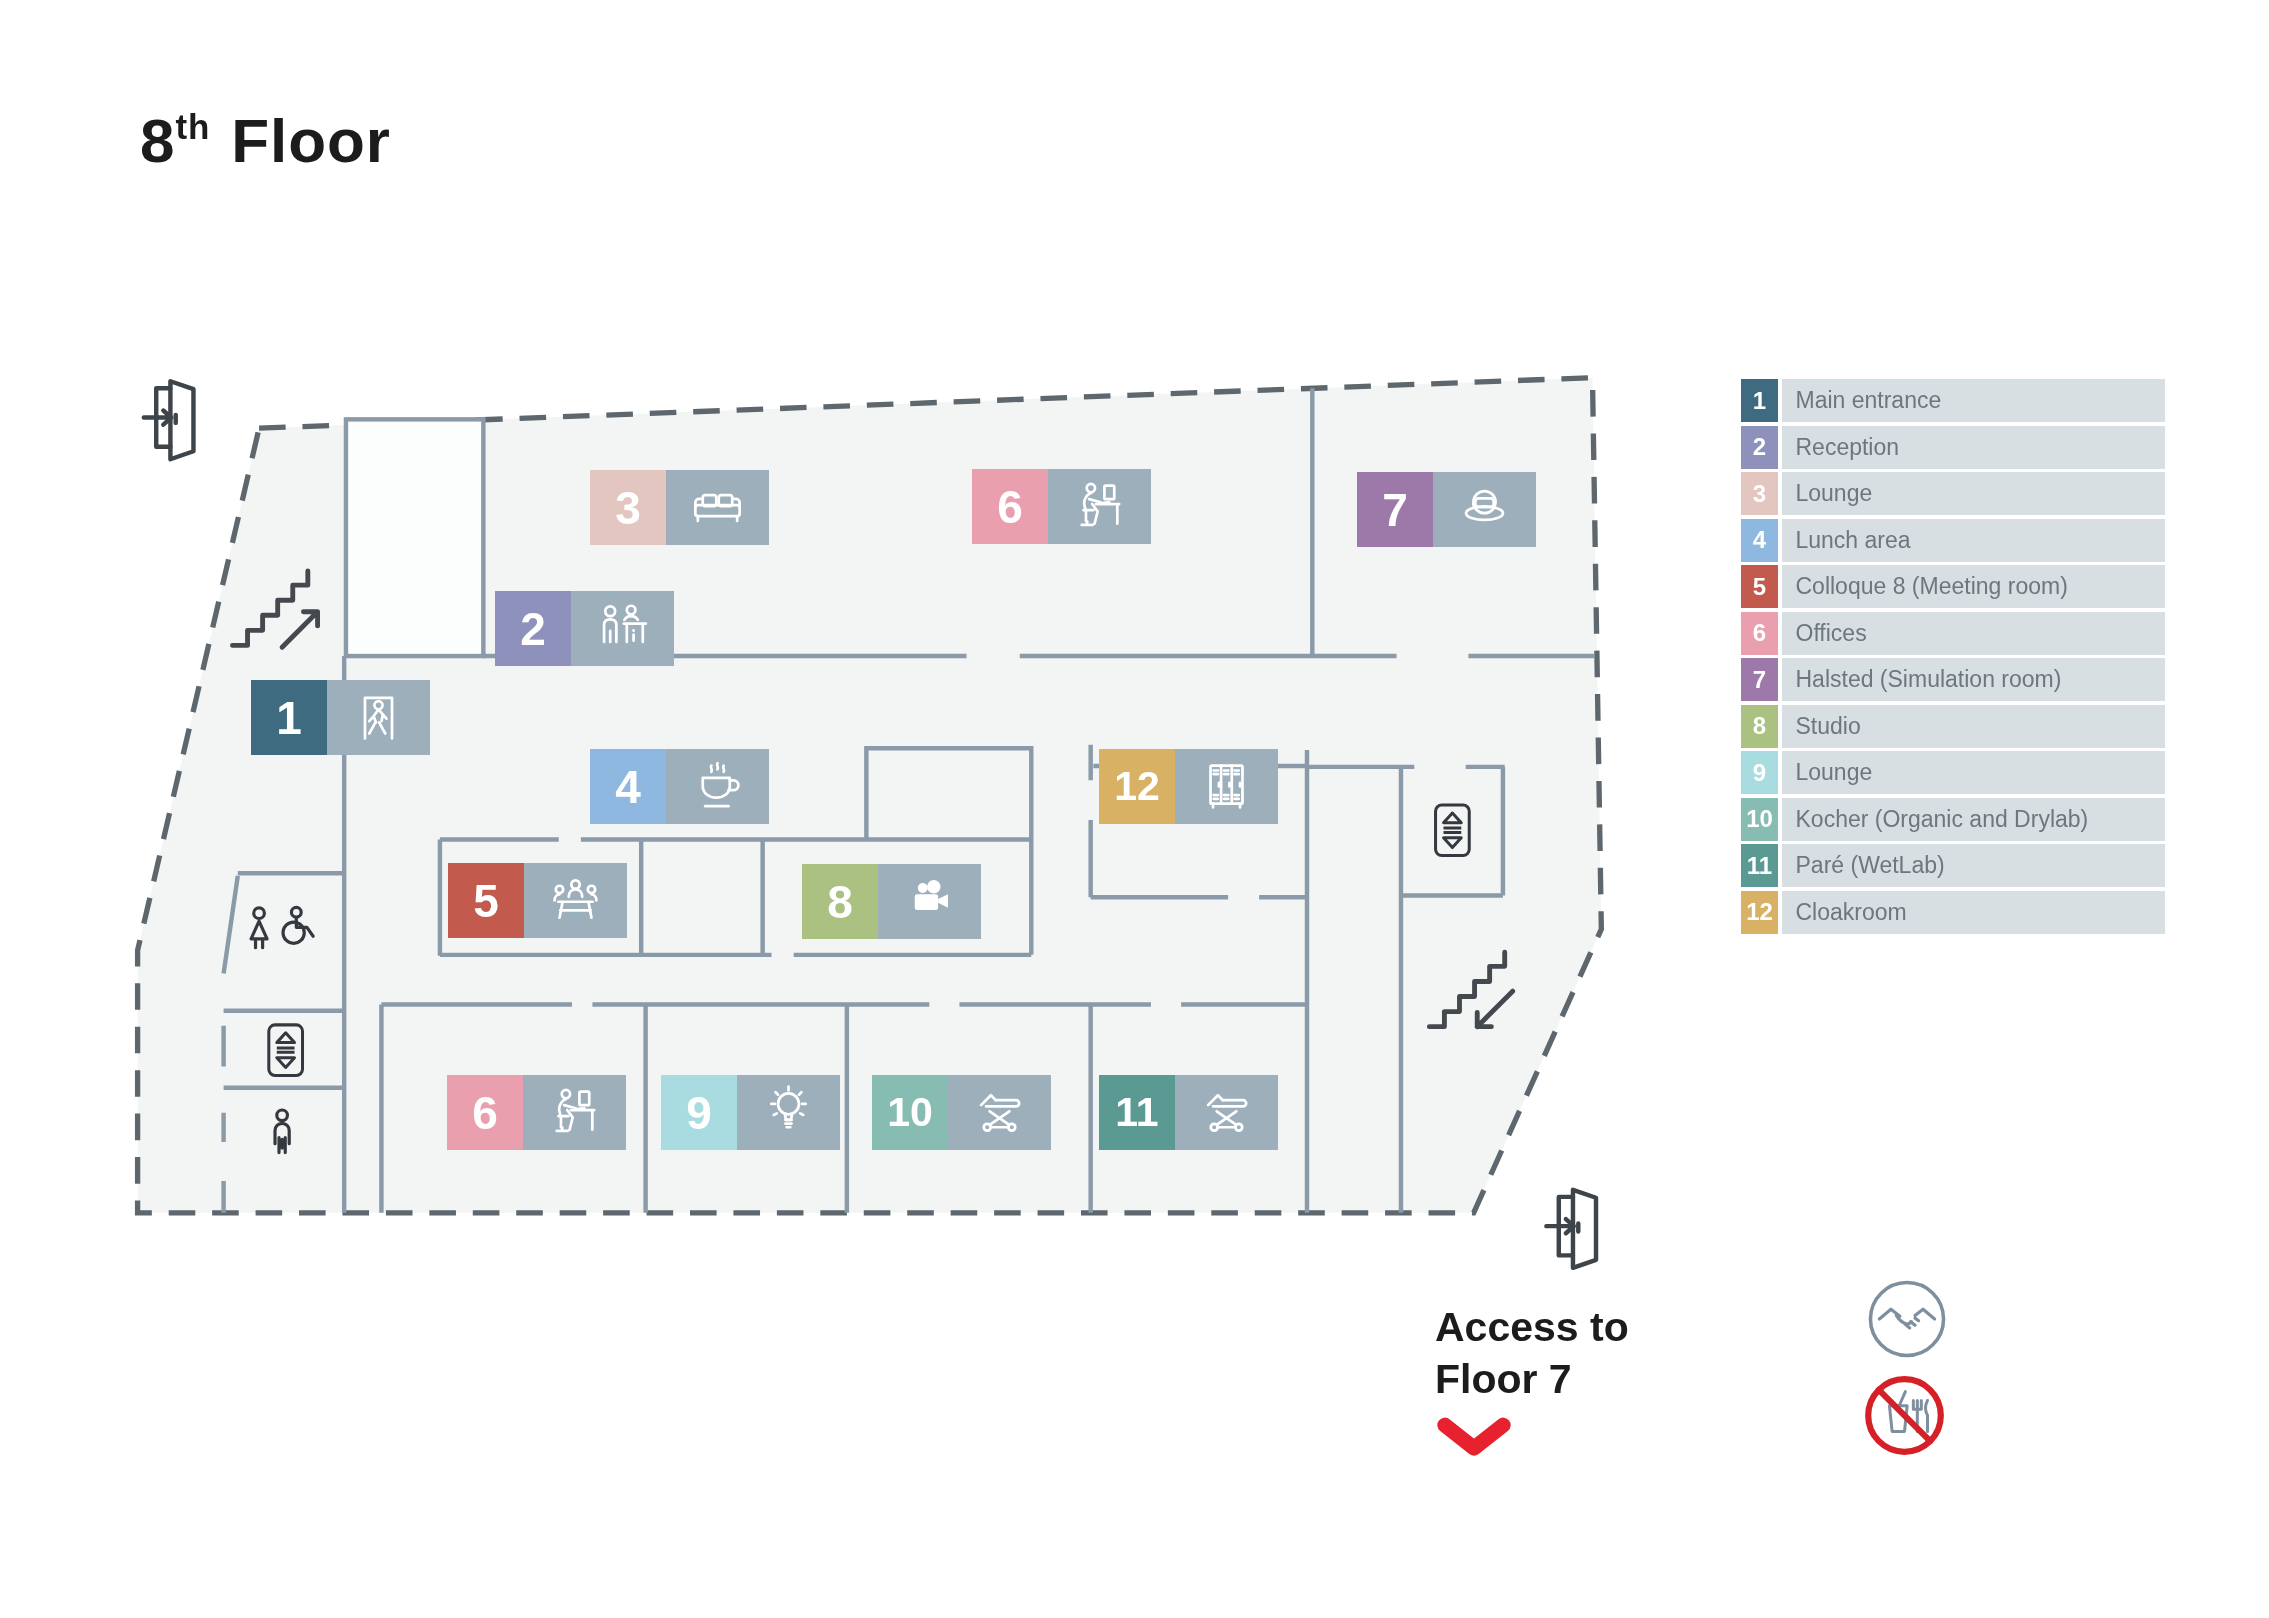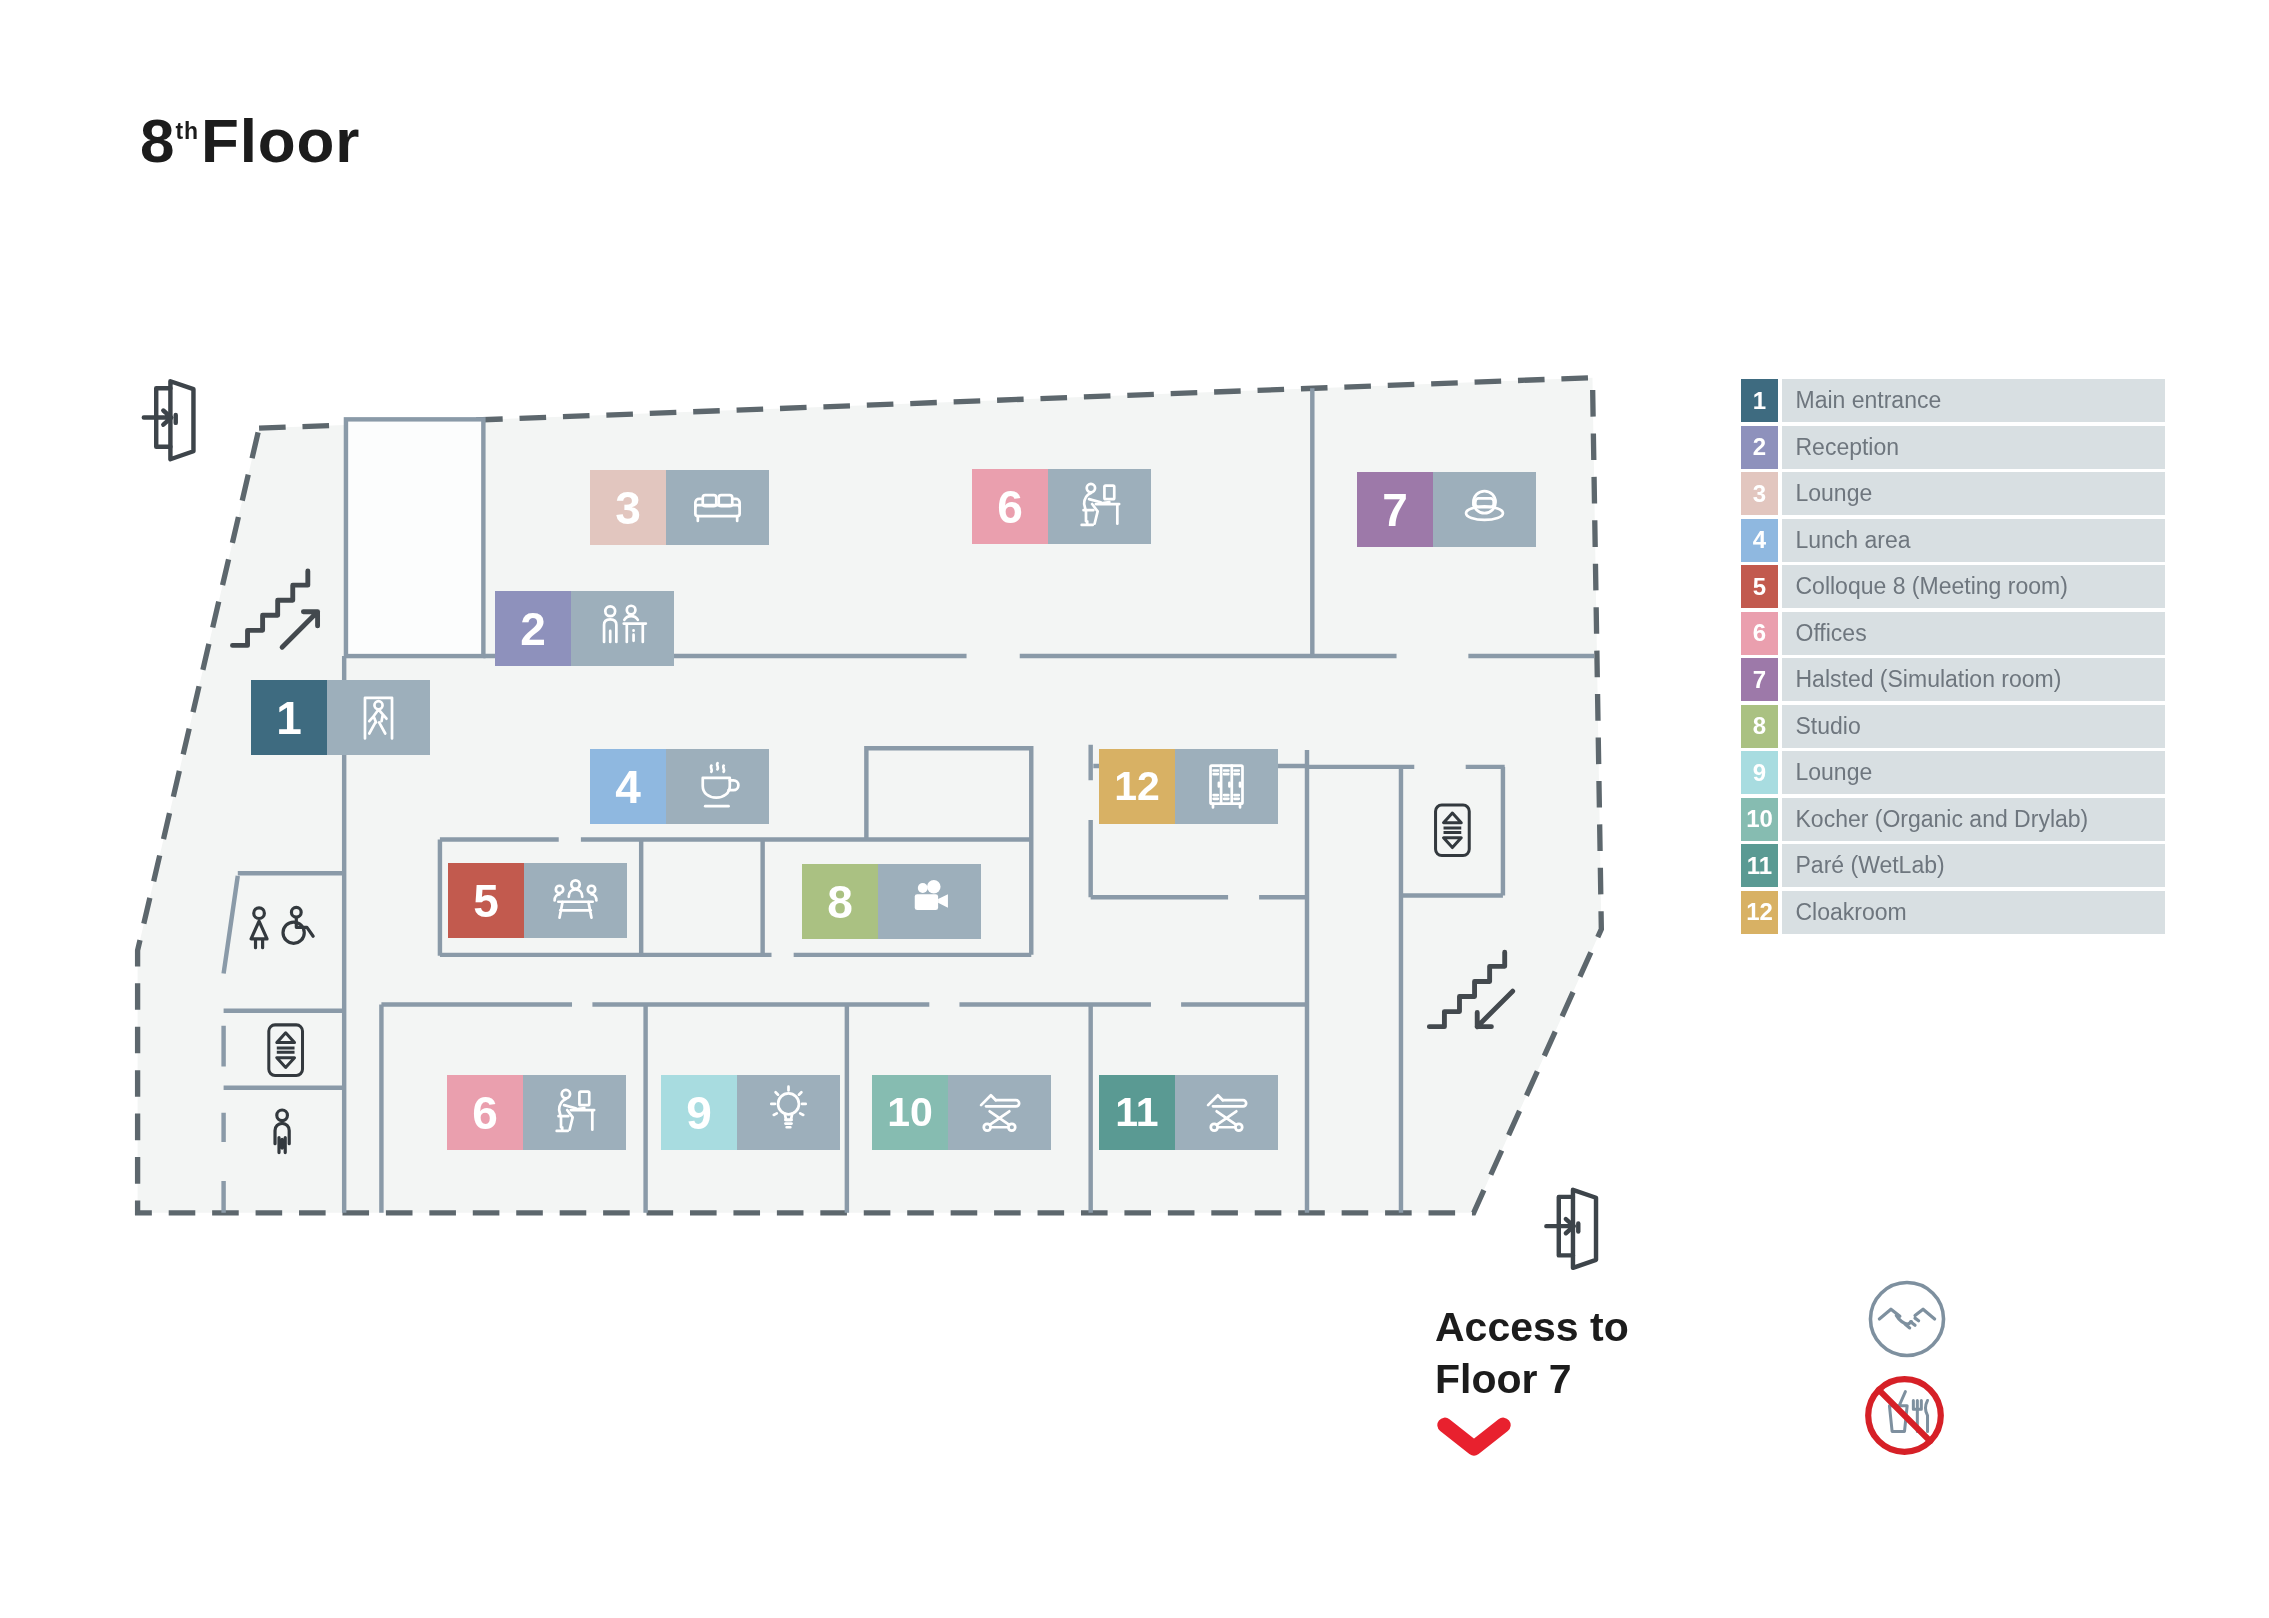--- a/index.html
+++ b/index.html
@@ -1,21 +1,21 @@
 <!DOCTYPE html>
 <html style="font-size:14px"><head>
 <meta charset="utf-8">
 <style>
   html,body{margin:0;padding:0;background:#ffffff;}
   .stage{position:relative;width:2270px;height:1618px;background:#ffffff;overflow:hidden;
          font-family:"Liberation Sans", sans-serif;}
   
   .title{position:absolute;left:140px;top:105px;font-size:62px;font-weight:bold;color:#1c1c1c;letter-spacing:0.9px;}
-  .title sup{font-size:23px;vertical-align:23px;}
-  .trest{margin-left:2px;}
+  .title sup{font-size:35px;vertical-align:23px;}
+  .trest{margin-left:21px;}
   
   .plansvg{position:absolute;left:0;top:0;}
   
   .marker{position:absolute;display:flex;height:75px;}
   .mnum{width:76px;height:75px;display:flex;align-items:center;justify-content:center;
         color:#ffffff;font-weight:bold;font-size:46px;}
   .mnum.two{font-size:41px;}
   .micon{width:103px;height:75px;background:#9dafbb;display:flex;align-items:center;justify-content:center;}
   .micon svg{width:59px;height:59px;}
   

